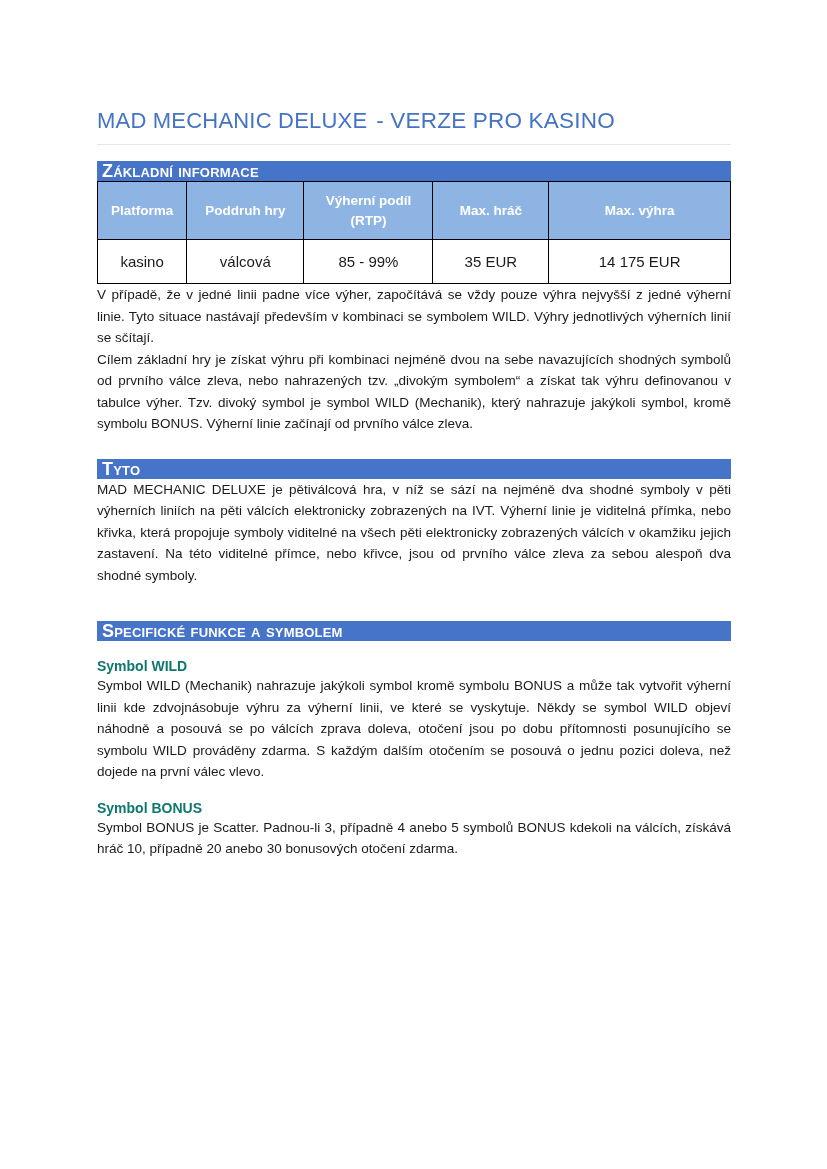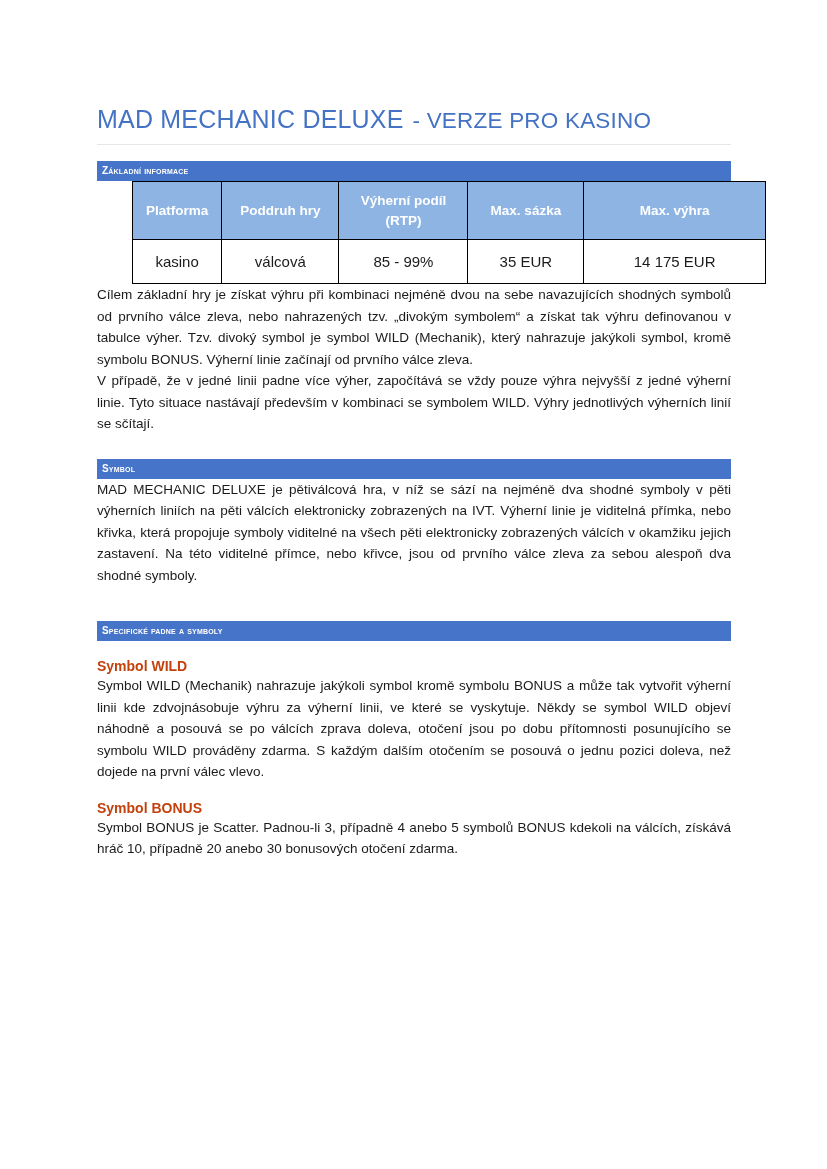--- a/index.html
+++ b/index.html
@@ -21,44 +21,43 @@
   
   .doc-title {
     margin: 97px 0 0 0;
     line-height: 40px;
     white-space: nowrap;
     color: #4472C4;
     font-weight: normal;
     border-bottom: 1px solid #E6E6E6;
     padding-bottom: 3px;
   }
-  .doc-title .title-main { font-size: 25px; letter-spacing: 0.2px; }
+  .doc-title .title-main { font-size: 22px; letter-spacing: 0.2px; }
   .doc-title .title-suffix { font-size: 22.5px; letter-spacing: 0.2px; text-align: center; }
   
   .section-bar {
     background: #4674C8;
     color: #ffffff;
     height: 20px;
     line-height: 20px;
     padding-left: 5px;
-    font-size: 10px;
+    font-size: 18px;
     font-weight: bold;
     font-variant: small-caps;
     letter-spacing: 0.2px;
   }
   .bar-zakladni   { margin-top: 16px; }
   .bar-cil        { margin-top: 28px; }
   .bar-popis      { margin-top: 24px; }
   .bar-specificke { margin-top: 35px; }
   
   table.info-table {
     width: 100%;
     border-collapse: collapse;
     table-layout: fixed;
-    margin-left: 35px;
   }
   .info-table th, .info-table td {
     border: 1px solid #000000;
     text-align: center;
     vertical-align: middle;
     padding: 0 4px;
     overflow: hidden;
   }
   .info-table th {
     background: #8EB4E3;
@@ -90,21 +89,21 @@
   .p-cil-2  { margin-top: 14px; }
   .p-popis  { margin-top: 26px; }
   .p-wild   { margin-top: 13px; }
   .p-bonus  { margin-top: 14px; }
   
   .sub-heading {
     margin: 0;
     font-size: 14px;
     font-weight: bold;
     line-height: 17px;
-    color: #c2410c;
+    color: #0f766e;
   }
   .h-wild     { margin-top: 17px; }
   .h-bonus    { margin-top: 17px; }
   .h-bonusova { margin-top: 72px; }
 </style>
 </head>
 <body>
 
 <div class="page">
   <div class="content">
@@ -119,45 +118,45 @@
           <col class="col-2">
           <col class="col-3">
           <col class="col-4">
           <col class="col-5">
       </colgroup>
       <thead>
         <tr>
           <th>Platforma</th>
           <th>Poddruh hry</th>
           <th>Výherní podíl (RTP)</th>
-          <th>Max. sázka</th>
+          <th>Max. hráč</th>
           <th>Max. výhra</th>
         </tr>
       </thead>
       <tbody>
         <tr>
           <td>kasino</td>
           <td>válcová</td>
           <td>85 - 99%</td>
           <td>35 EUR</td>
           <td>14 175 EUR</td>
         </tr>
       </tbody>
     </table>
 
 
+    <p class="body-text p-cil-2">V případě, že v jedné linii padne více výher, započítává se vždy pouze výhra nejvyšší z jedné výherní linie. Tyto situace nastávají především v kombinaci se symbolem WILD. Výhry jednotlivých výherních linií se sčítají.</p>
+
     <p class="body-text p-cil-1">Cílem základní hry je získat výhru při kombinaci nejméně dvou na sebe navazujících shodných symbolů od prvního válce zleva, nebo nahrazených tzv. „divokým symbolem“ a získat tak výhru definovanou v tabulce výher. Tzv. divoký symbol je symbol WILD (Mechanik), který nahrazuje jakýkoli symbol, kromě symbolu BONUS. Výherní linie začínají od prvního válce zleva.</p>
 
-    <p class="body-text p-cil-2">V případě, že v jedné linii padne více výher, započítává se vždy pouze výhra nejvyšší z jedné výherní linie. Tyto situace nastávají především v kombinaci se symbolem WILD. Výhry jednotlivých výherních linií se sčítají.</p>
-
-    <div class="section-bar bar-popis">Symbol</div>
+    <div class="section-bar bar-popis">Tyto</div>
 
     <p class="body-text p-popis">MAD MECHANIC DELUXE je pětiválcová hra, v níž se sází na nejméně dva shodné symboly v pěti výherních liniích na pěti válcích elektronicky zobrazených na IVT. Výherní linie je viditelná přímka, nebo křivka, která propojuje symboly viditelné na všech pěti elektronicky zobrazených válcích v okamžiku jejich zastavení. Na této viditelné přímce, nebo křivce, jsou od prvního válce zleva za sebou alespoň dva shodné symboly.</p>
 
-    <div class="section-bar bar-specificke">Specifické padne a symboly</div>
+    <div class="section-bar bar-specificke">Specifické funkce a symbolem</div>
 
     <h2 class="sub-heading h-wild">Symbol WILD</h2>
 
     <p class="body-text p-wild">Symbol WILD (Mechanik) nahrazuje jakýkoli symbol kromě symbolu BONUS a může tak vytvořit výherní linii kde zdvojnásobuje výhru za výherní linii, ve které se vyskytuje. Někdy se symbol WILD objeví náhodně a posouvá se po válcích zprava doleva, otočení jsou po dobu přítomnosti posunujícího se symbolu WILD prováděny zdarma. S každým dalším otočením se posouvá o jednu pozici doleva, než dojede na první válec vlevo.</p>
 
     <h2 class="sub-heading h-bonus">Symbol BONUS</h2>
 
     <p class="body-text p-bonus">Symbol BONUS je Scatter. Padnou-li 3, případně 4 anebo 5 symbolů BONUS kdekoli na válcích, získává hráč 10, případně 20 anebo 30 bonusových otočení zdarma.</p>
 
 

